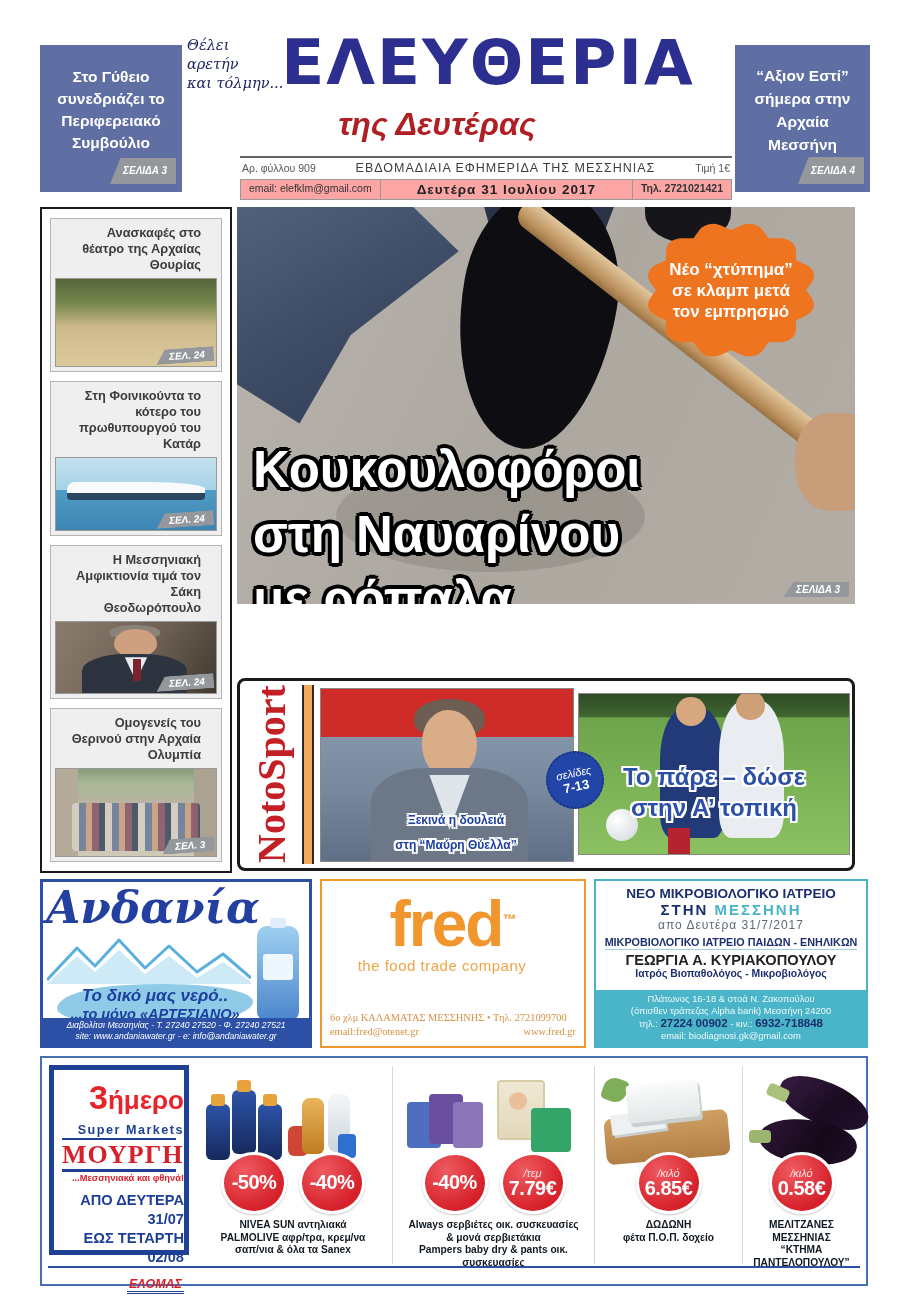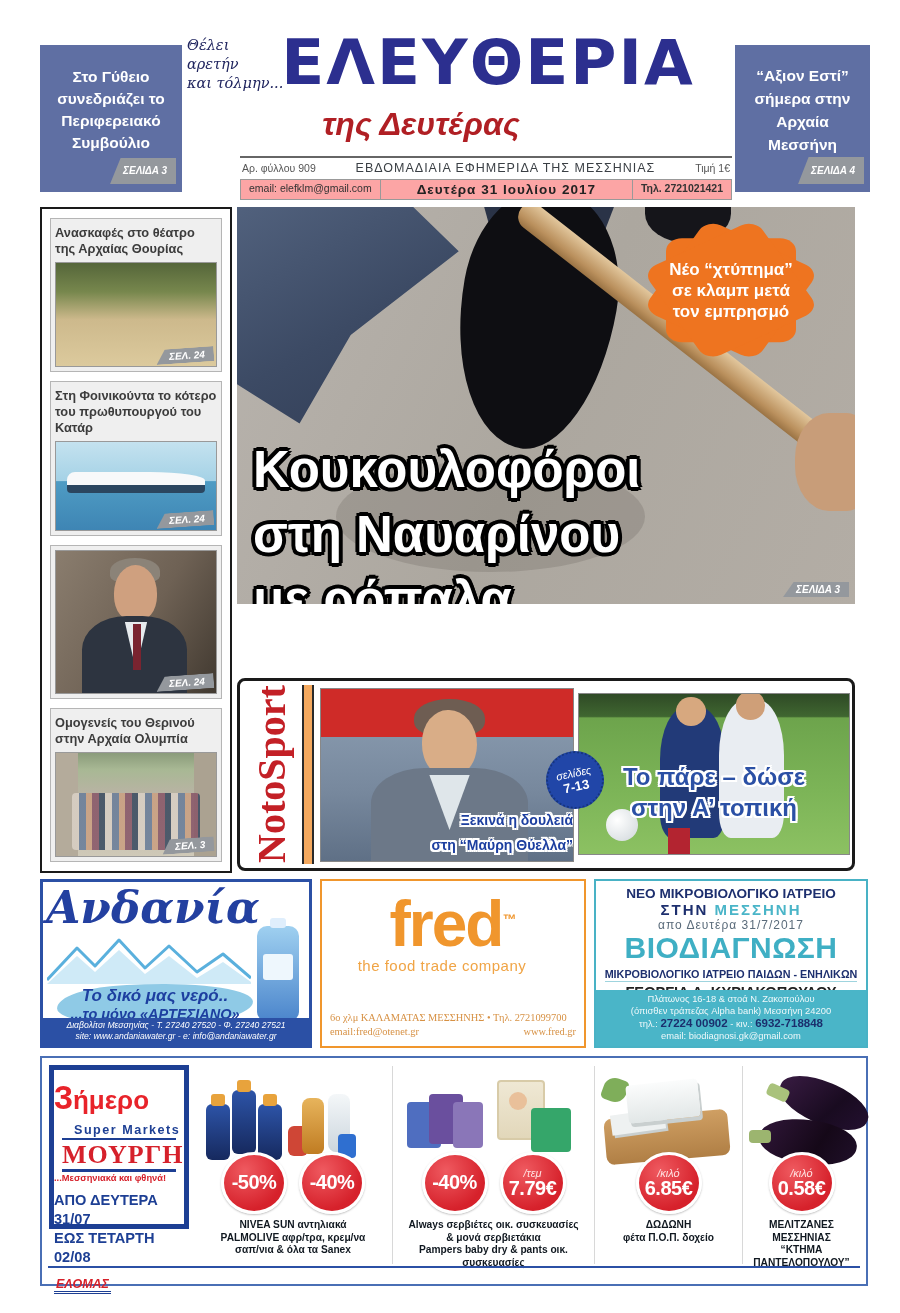--- a/index.html
+++ b/index.html
@@ -16,42 +16,42 @@
     padding:2px 9px 2px 13px;clip-path:polygon(16% 0,100% 0,100% 100%,0 100%);
     white-space:nowrap;font-weight:bold;}
   .promo-box .pagetag{position:absolute;right:6px;bottom:8px;}
 
   
   .motto{position:absolute;left:187px;top:36px;font-family:"DejaVu Serif",serif;
     font-style:italic;color:#20255f;font-size:14.5px;line-height:19px;}
   .logo{position:absolute;left:258px;top:26px;width:460px;text-align:center;
     color:#2c2f8f;font-weight:900;font-size:63px;letter-spacing:2px;
     font-family:"DejaVu Sans",sans-serif;}
-  .logo-sub{position:absolute;left:276px;top:106px;width:290px;text-align:center;
+  .logo-sub{position:absolute;left:292px;top:106px;width:290px;text-align:center;
     color:#b01f24;font-style:italic;font-weight:bold;font-size:32px;}
   .infobar{position:absolute;left:240px;top:156px;width:492px;}
   .infobar .r1{display:flex;justify-content:space-between;align-items:center;
     border-top:2px solid #666;padding:3px 2px;}
   .r1 .iss,.r1 .prc{font-size:10.5px;color:#555;}
   .r1 .sub{font-size:12.5px;color:#3a3f44;letter-spacing:1px;}
   .infobar .r2{display:flex;margin-top:1px;}
   .r2 .cell{border:1px solid #999;background:#fca5a5;padding:2px 8px;
     font-size:10.5px;color:#333;white-space:nowrap;}
   .r2 .c-date{flex:1;text-align:center;font-weight:bold;font-size:13.5px;
     color:#222;letter-spacing:1px;border-left:none;border-right:none;}
   .r2 .c-phone{font-weight:bold;}
 
   
   #sidebar{position:absolute;left:40px;top:207px;width:192px;height:666px;
     border:2px solid #1a1a1a;background:#fff;display:flex;flex-direction:column;
     gap:9px;padding:9px 8px;box-sizing:border-box;}
   .sb-item{flex:1;position:relative;border:1px solid #b5b5b5;background:#efefef;
     padding:4px;display:flex;flex-direction:column;}
   .sb-title{font-size:12.8px;line-height:16px;color:#3c3c3c;font-weight:bold;
-    text-align:left;margin:2px 0 5px;}
+    text-align:right;margin:2px 16px 5px;}
   .sb-photo{flex:1;border:1px solid #999;position:relative;overflow:hidden;}
   .sb-item .pagetag{position:absolute;right:7px;bottom:8px;transform:rotate(-4deg);}
   .ph-dig{background:linear-gradient(#55663a 0%,#77874d 28%,#cdb98c 55%,#dcca9d 100%);}
   .ph-yacht{background:linear-gradient(#c4e2ef 0%,#a5d2e6 44%,#4f9cc4 45%,#3e85b4 100%);}
   .yacht{position:absolute;left:7%;top:34%;width:86%;height:24%;
     background:linear-gradient(#f8f9fa 0 60%,#2b4660 60%);border-radius:8px 40% 4px 4px;}
   .ph-man{background:linear-gradient(120deg,#8a7d6e 0%,#6e6154 55%,#413930 100%);}
   .man-head{position:absolute;left:36%;top:10%;width:27%;height:40%;
     background:#cfa07f;border-radius:50% 50% 46% 46%;}
   .man-hair{position:absolute;left:34%;top:5%;width:31%;height:18%;
@@ -113,22 +113,22 @@
     overflow:hidden;background:linear-gradient(#8ea0b4 0%,#77889d 60%,#5f7086 100%);}
   .redband{position:absolute;left:0;top:0;width:100%;height:28%;background:#cf2b28;}
   .c-hair{position:absolute;left:37%;top:6%;width:28%;height:22%;background:#6e5d52;
     border-radius:50% 50% 40% 40%;}
   .c-head{position:absolute;left:40%;top:12%;width:22%;height:40%;background:#d9ad87;
     border-radius:48% 52% 50% 50%;}
   .c-body{position:absolute;left:20%;top:46%;width:62%;height:60%;background:#6c7888;
     border-radius:34% 34% 0 0;}
   .c-shirt{position:absolute;left:43%;top:50%;width:16%;height:32%;background:#dfe6ea;
     clip-path:polygon(0 0,100% 0,50% 100%);}
-  .coach-cap{position:absolute;left:0;right:0;bottom:3px;text-align:right;
-    font-weight:800;color:#1d3fa0;font-size:14px;line-height:25px;padding-left:18px;}
+  .coach-cap{position:absolute;left:0;right:0;bottom:3px;text-align:center;
+    font-weight:800;color:#1d3fa0;font-size:12px;line-height:25px;padding-left:18px;}
   .outline-w{text-shadow:-2px -2px 0 #fff,2px -2px 0 #fff,-2px 2px 0 #fff,2px 2px 0 #fff,
     -2px 0 0 #fff,2px 0 0 #fff,0 -2px 0 #fff,0 2px 0 #fff;}
   .sport-badge{position:absolute;left:306px;top:70px;width:58px;height:58px;
     background:#2146a8;border-radius:50%;color:#fff;display:flex;flex-direction:column;
     align-items:center;justify-content:center;font-size:11px;font-style:italic;
     transform:rotate(-12deg);z-index:5;border:2px dotted #16357f;box-sizing:border-box;}
   .sport-badge .b2{font-weight:bold;font-size:13px;font-style:normal;}
   .match{position:absolute;left:338px;top:12px;width:270px;height:160px;border:1px solid #888;
     overflow:hidden;background:linear-gradient(#2f4a26 0%,#3f6630 14%,#6da44c 15%,#7cb457 60%,#8cc162 100%);}
   .pl1{position:absolute;left:30%;top:8%;width:24%;height:82%;background:#223a78;
@@ -187,22 +187,22 @@
     display:inline-block;padding-bottom:1px;}
   .bio-doc{font-weight:800;color:#222;font-size:14.6px;margin-top:2px;}
   .bio-doct{font-weight:bold;color:#1d2f6e;font-size:10.4px;}
   .bio-foot{position:absolute;left:0;right:0;bottom:0;background:#4ab5c8;
     padding:3px 0 4px;font-size:9.4px;line-height:12px;color:#eef8fa;}
   .bio-phones .num{font-weight:bold;color:#1b2f6d;font-size:11.5px;}
 
   
   #market{position:absolute;left:40px;top:1056px;width:828px;height:230px;
     border:2px solid #4a6fb5;box-sizing:border-box;background:#fff;}
-  .m-left{position:absolute;left:7px;top:7px;width:140px;height:164px;
-    border:5px solid #1d3f94;box-sizing:border-box;text-align:left;padding-top:8px;}
+  .m-left{position:absolute;left:7px;top:7px;width:140px;height:190px;
+    border:5px solid #1d3f94;box-sizing:border-box;text-align:right;padding-top:8px;}
   .m-promo{color:#e8232a;font-weight:bold;}
   .m-promo .num{font-size:34px;}
   .m-promo .word{font-size:26px;}
   .m-sm{color:#1d3f94;font-weight:800;font-size:12.6px;letter-spacing:1.5px;margin-top:6px;padding-left:20px;}
   .m-brand{color:#d6212b;font-family:"Liberation Serif",serif;font-weight:900;
     font-size:26px;letter-spacing:1px;border-top:2px solid #1d3f94;
     border-bottom:3px solid #1d3f94;margin:1px 8px 0;line-height:29px;}
   .m-slogan{color:#d6212b;font-size:9.3px;font-weight:bold;margin-top:1px;}
   .m-dates{color:#1d3f94;font-weight:800;font-size:14.6px;line-height:19px;margin-top:8px;}
   .m-elomas{display:inline-block;margin-top:10px;color:#d6212b;font-weight:900;
@@ -304,20 +304,21 @@
       <span class="pagetag">ΣΕΛ. 24</span>
     </div>
     <div class="sb-item">
       <div class="sb-title">Στη Φοινικούντα το κότερο του πρωθυπουργού του Κατάρ</div>
       <div class="sb-photo ph-yacht">
         <div class="yacht"></div>
       </div>
       <span class="pagetag">ΣΕΛ. 24</span>
     </div>
     <div class="sb-item">
+      <div class="sb-title">Η Μεσσηνιακή Αμφικτιονία τιμά τον Σάκη Θεοδωρόπουλο</div>
       <div class="sb-photo ph-man">
         <div class="man-hair"></div>
         <div class="man-head"></div>
         <div class="man-suit"></div>
         <div class="man-shirt"></div>
         <div class="man-tie"></div>
       </div>
       <span class="pagetag">ΣΕΛ. 24</span>
     </div>
     <div class="sb-item">
@@ -416,21 +417,20 @@
         <span>email:fred@otenet.gr</span>
         <span>www.fred.gr</span>
       </div>
     </div>
   </div>
 
   <div id="ad-bio">
     <div class="bio-l1">ΝΕΟ ΜΙΚΡΟΒΙΟΛΟΓΙΚΟ ΙΑΤΡΕΙΟ</div>
     <div class="bio-l2"><span>ΣΤΗΝ </span><span class="teal">ΜΕΣΣΗΝΗ</span></div>
     <div class="bio-l3">απο Δευτέρα 31/7/2017</div>
-    <div class="bio-brand">ΒΙΟΔΙΑΓΝΩΣΗ</div>
     <div><span class="bio-l4">ΜΙΚΡΟΒΙΟΛΟΓΙΚΟ ΙΑΤΡΕΙΟ ΠΑΙΔΩΝ - ΕΝΗΛΙΚΩΝ</span></div>
     <div class="bio-doc">ΓΕΩΡΓΙΑ Α. ΚΥΡΙΑΚΟΠΟΥΛΟΥ</div>
     <div class="bio-doct">Ιατρός Βιοπαθολόγος - Μικροβιολόγος</div>
     <div class="bio-foot">
       <div>Πλάτωνος 16-18 &amp; στοά Ν. Ζακοπούλου</div>
       <div>(όπισθεν τράπεζας Alpha bank) Μεσσήνη 24200</div>
       <div class="bio-phones"><span>τηλ.: </span><span class="num">27224 00902</span><span> - κιν.: </span><span class="num">6932-718848</span></div>
       <div>email: biodiagnosi.gk@gmail.com</div>
     </div>
   </div>

